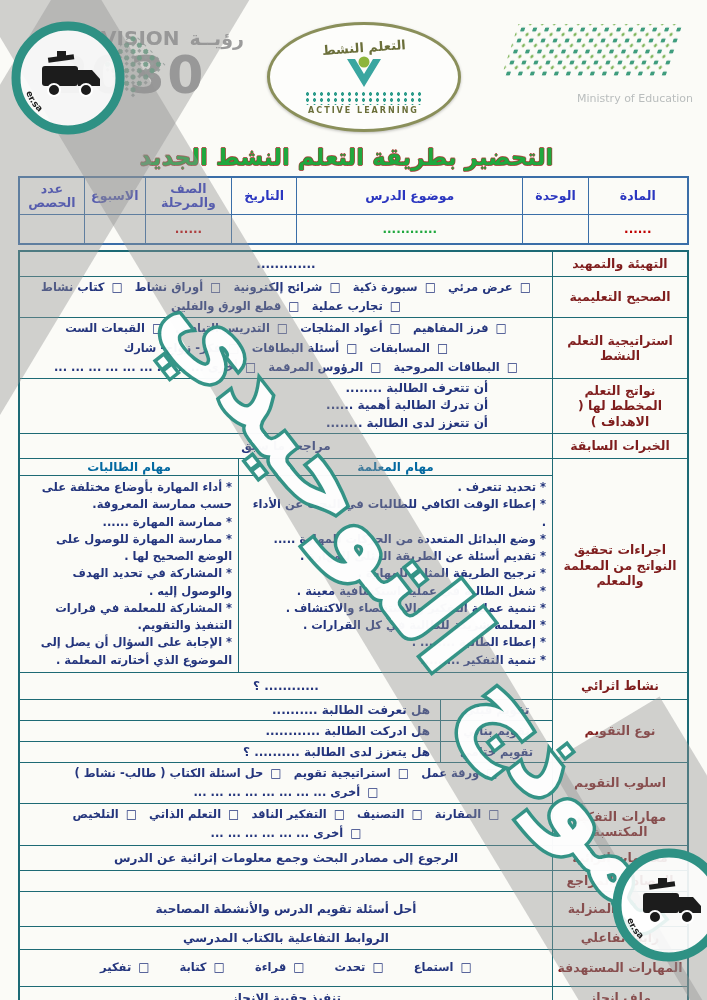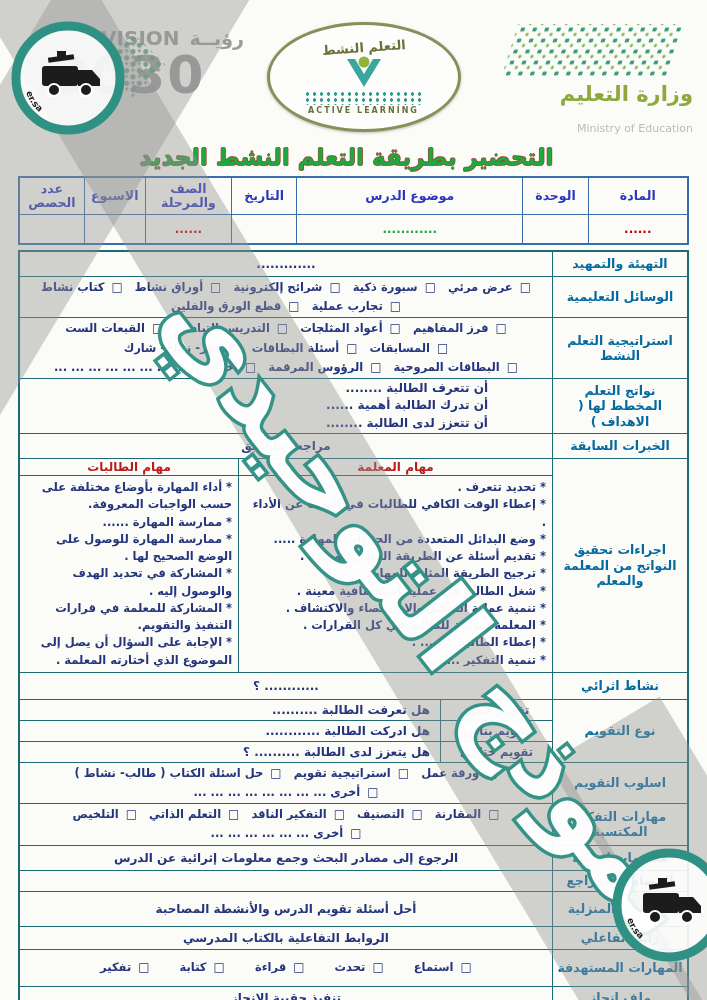--- a/index.html
+++ b/index.html
@@ -63,34 +63,34 @@
   }
   
   table{border-collapse:collapse;table-layout:fixed;}
   .info-table{width:671px;margin:0 18px;border:2px solid #3a6ea8;}
   .info-table td,.info-table th{border:1px solid #3a6ea8;padding:2px 3px;}
   .info-table th{font-size:12.5px;font-weight:bold;color:#2b36c0;height:32px;line-height:1.15;}
   .info-table td{height:24px;text-align:center;font-weight:bold;font-size:12px;}
   .v-red{color:#c00000;}.v-green{color:#1fa83e;}
   .main-table{width:671px;margin:5px 18px 0 18px;border:2px solid #1d6a75;position:relative;z-index:10;}
   .main-table td{border:1px solid #1d6a75;padding:1px 4px;vertical-align:middle;}
-  td.lbl{width:126px;text-align:center;font-size:12.5px;font-weight:bold;color:#0369a1;line-height:1.25;}
+  td.lbl{width:126px;text-align:center;font-size:12.5px;font-weight:bold;color:#7f1d1d;line-height:1.25;}
   td.val{text-align:center;font-size:12px;font-weight:bold;color:#24357d;}
   .red{color:#c00000;}.purple{color:#7030a0;}
   .objectives div{text-align:right;padding-right:60px;line-height:1.45;font-size:12px;font-weight:bold;color:#24357d;}
   
   .chkline{text-align:center;line-height:1.6;}
   .li-checkbox{display:inline-block;margin:0 6px;font-size:11.5px;font-weight:bold;white-space:nowrap;}
   .wide .li-checkbox{margin:0 15px;}
   .li-checkbox .box{display:inline-block;font-size:12px;margin-left:3px;}
   .li-star{display:block;text-align:right;font-size:11.5px;font-weight:bold;color:#24357d;line-height:1.5;}
   
   .proc{display:grid;grid-template-columns:59% 41%;}
   .proc .hcell{border-bottom:1px solid #1d6a75;text-align:center;font-size:12px;
-       font-weight:bold;color:#b91c1c;padding:1px 18px;}
+       font-weight:bold;color:#0369a1;padding:1px 18px;}
   .proc .c1{border-left:1px solid #1d6a75;}
   .proc .body{padding:3px 6px;min-height:168px;}
   
   .evalgrid{display:grid;grid-template-columns:112px 1fr;}
   .evalgrid .kind{border-left:1px solid #1d6a75;border-bottom:1px solid #1d6a75;
        text-align:center;font-size:11.5px;font-weight:bold;color:#24357d;padding:3px 2px;}
   .evalgrid .q{border-bottom:1px solid #1d6a75;text-align:right;font-size:12px;
        font-weight:bold;color:#24357d;padding:3px 10px 3px 2px;}
   .evalgrid .last{border-bottom:none;}
 </style>
@@ -99,21 +99,20 @@
 
 <div class="stripe" id="stripe-topleft"></div>
 <div class="stripe" id="stripe-main"></div>
 <div class="stripe" id="stripe-corner"></div>
 
 <div class="watermark">نموذج التوحيدي</div>
 
 <div class="hdr">
   <div class="ministry">
     <div class="dots"></div>
-    <div class="ar">وزارة التعليم</div>
     <div class="en">Ministry of Education</div>
   </div>
 
   <div class="al-logo">
     <div class="ar">التعلم النشط</div>
     <svg width="48" height="34">
       <circle cx="24" cy="6" r="5.5" fill="#8db53c"></circle>
       <path d="M7 3 L24 31 L41 3 L33 3 L24 18 L15 3 Z" fill="#3aa6a0"></path>
     </svg>
     <div class="dots"></div>
@@ -184,21 +183,21 @@
 </tbody>
   </table>
 
 <table class="main-table">
   <tbody>
       <tr>
     <td class="lbl">التهيئة والتمهيد</td>
     <td class="val red" style="height:22px">.............</td>
   </tr>
   <tr>
-    <td class="lbl">الوسائل التعليمية</td>
+    <td class="lbl">الصحيح التعليمية</td>
     <td class="val purple chkline" style="height:32px"><span class="li-checkbox"><span class="box">□</span> عرض مرئي</span><span class="li-checkbox"><span class="box">□</span> سبورة ذكية</span><span class="li-checkbox"><span class="box">□</span> شرائح إلكترونية</span><span class="li-checkbox"><span class="box">□</span> أوراق نشاط</span><span class="li-checkbox"><span class="box">□</span> كتاب نشاط</span><span class="li-checkbox"><span class="box">□</span> تجارب عملية</span><span class="li-checkbox"><span class="box">□</span> قطع الورق والفلين</span></td>
   </tr>
   <tr>
     <td class="lbl">استراتيجية التعلم النشط</td>
     <td class="val red" style="height:42px">
       <div class="chkline"><span class="li-checkbox"><span class="box">□</span> فرز المفاهيم</span><span class="li-checkbox"><span class="box">□</span> أعواد المثلجات</span><span class="li-checkbox"><span class="box">□</span> التدريس التبادلي</span><span class="li-checkbox"><span class="box">□</span> القبعات الست</span><span class="li-checkbox"><span class="box">□</span> المسابقات</span><span class="li-checkbox"><span class="box">□</span> أسئلة البطاقات</span><span class="li-checkbox"><span class="box">□</span> فكر- زواج- شارك</span></div>
       <div class="chkline"><span class="li-checkbox"><span class="box">□</span> البطاقات المروحية</span><span class="li-checkbox"><span class="box">□</span> الرؤوس المرقمة</span><span class="li-checkbox"><span class="box">□</span> أخرى ... ... ... ... ... ... ... ... ...</span></div>
     </td>
   </tr>
   <tr>
@@ -225,21 +224,21 @@
               <span class="li-star">* وضع البدائل المتعددة من الحركات للمهارة .....</span>
               <span class="li-star">* تقديم أسئلة عن الطريقة المثلى للمهارة .</span>
               <span class="li-star">* ترجيح الطريقة المثلى للمهارة .</span>
               <span class="li-star">* شغل الطالبة في عملية استكشافية معينة .</span>
               <span class="li-star">* تنمية عملية التفكير والاستقصاء والاكتشاف .</span>
               <span class="li-star">* المعلمة شريكة للطالبة في كل القرارات .</span>
               <span class="li-star">* إعطاء الطالبة ........ .</span>
               <span class="li-star">* تنمية التفكير .........</span>
             </div>
         <div class="body">
-              <span class="li-star">* أداء المهارة بأوضاع مختلفة على حسب الواجبات المعروفة.</span>
+              <span class="li-star">* أداء المهارة بأوضاع مختلفة على حسب ممارسة المعروفة.</span>
               <span class="li-star">* ممارسة المهارة ......</span>
               <span class="li-star">* ممارسة المهارة للوصول على الوضع الصحيح لها .</span>
               <span class="li-star">* المشاركة في تحديد الهدف والوصول إليه .</span>
               <span class="li-star">* المشاركة للمعلمة في قرارات التنفيذ والتقويم.</span>
               <span class="li-star">* الإجابة على السؤال أن يصل إلى الموضوع الذي أختارته المعلمة .</span>
             </div>
       </div>
     </td>
   </tr>
   <tr>

